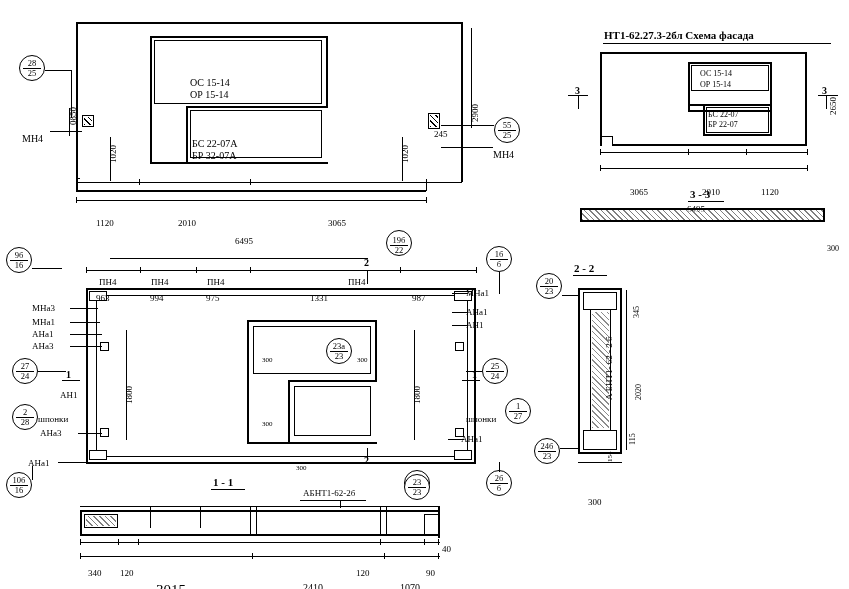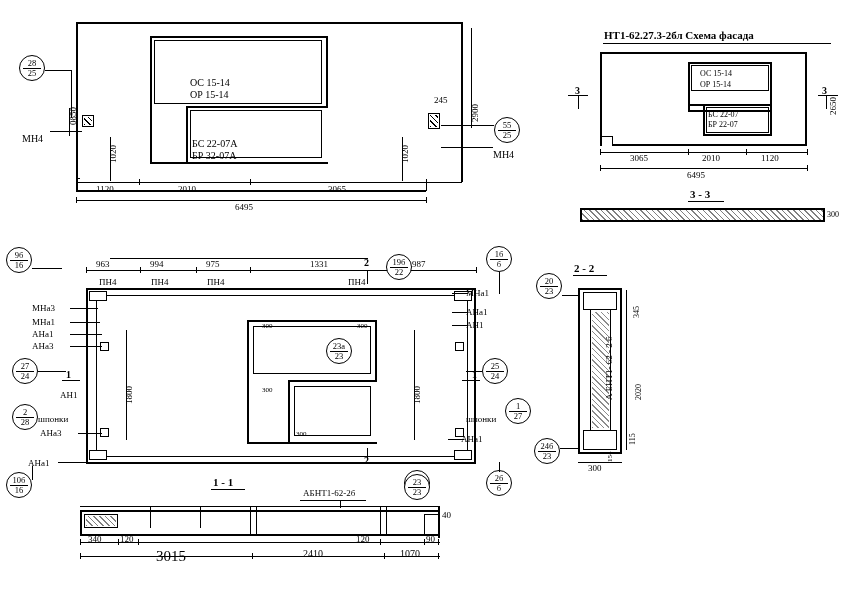--- a/index.html
+++ b/index.html
@@ -14,21 +14,21 @@
   .h2{height:2px;}
   .v2{width:2px;}
   .box{position:absolute;border:1px solid #000;box-sizing:border-box;}
   .box2{position:absolute;border:2px solid #000;box-sizing:border-box;}
   .bub{position:absolute;border:1px solid #000;border-radius:50%;box-sizing:border-box;
        display:flex;flex-direction:column;align-items:center;justify-content:center;
        font-size:8.5px;line-height:9px;background:#fff;}
   .bub span{display:block;}
   .bub .top{border-bottom:1px solid #000;width:78%;text-align:center;}
   .vtext{position:absolute;white-space:nowrap;font-size:9px;transform:rotate(-90deg);transform-origin:0 0;}
-  .dim{position:absolute;font-size:9px;white-space:nowrap;}
+  .dim{position:absolute;font-size:9px;white-space:nowrap;margin-top:34px;}
   .hatch{position:absolute;background:repeating-linear-gradient(45deg,#000 0 1px,#fff 1px 4px);}
   .sq{position:absolute;border:1px solid #000;background:#fff;box-sizing:border-box;}
   .tick{position:absolute;background:#000;width:1px;height:6px;}
 </style>
 </head>
 <body>
 
 <div class="root">
 
 
@@ -252,21 +252,21 @@
     <span class="top">2</span>
     <span>28</span>
   </div>
 
   <div class="bub" style="left:6px;top:472px;width:26px;height:26px;">
     <span class="top">10б</span>
     <span>16</span>
   </div>
   <div class="ln v1" style="left:32px;top:466px;height:14px;"></div>
 
-  <div class="bub" style="left:386px;top:254px;width:26px;height:26px;">
+  <div class="bub" style="left:386px;top:230px;width:26px;height:26px;justify-content:flex-end;">
     <span class="top">19б</span>
     <span>22</span>
   </div>
   <div class="bub" style="left:486px;top:246px;width:26px;height:26px;">
     <span class="top">1б</span>
     <span>б</span>
   </div>
   <div class="ln v1" style="left:499px;top:272px;height:22px;"></div>
 
   <div class="bub" style="left:326px;top:338px;width:26px;height:26px;">

